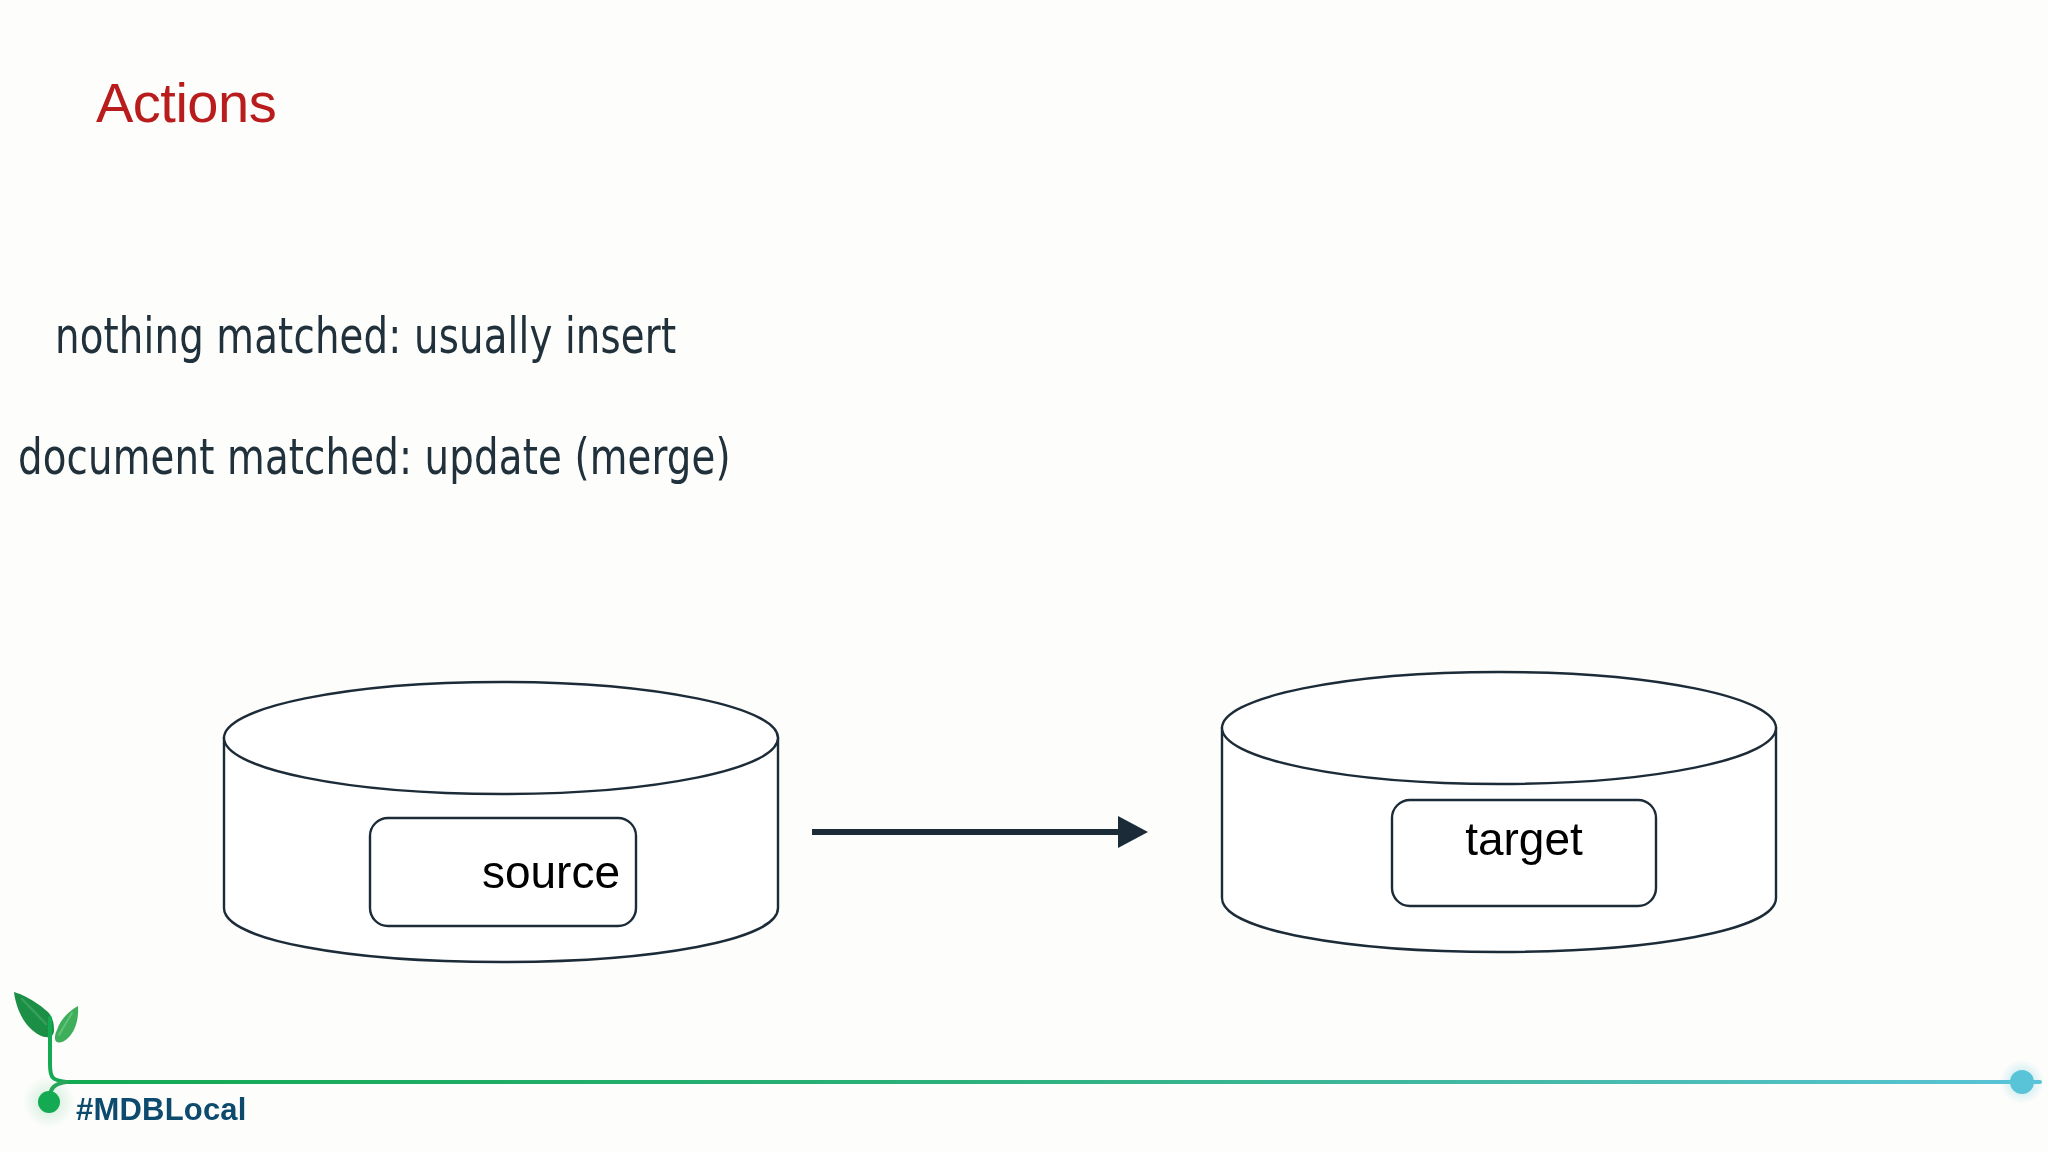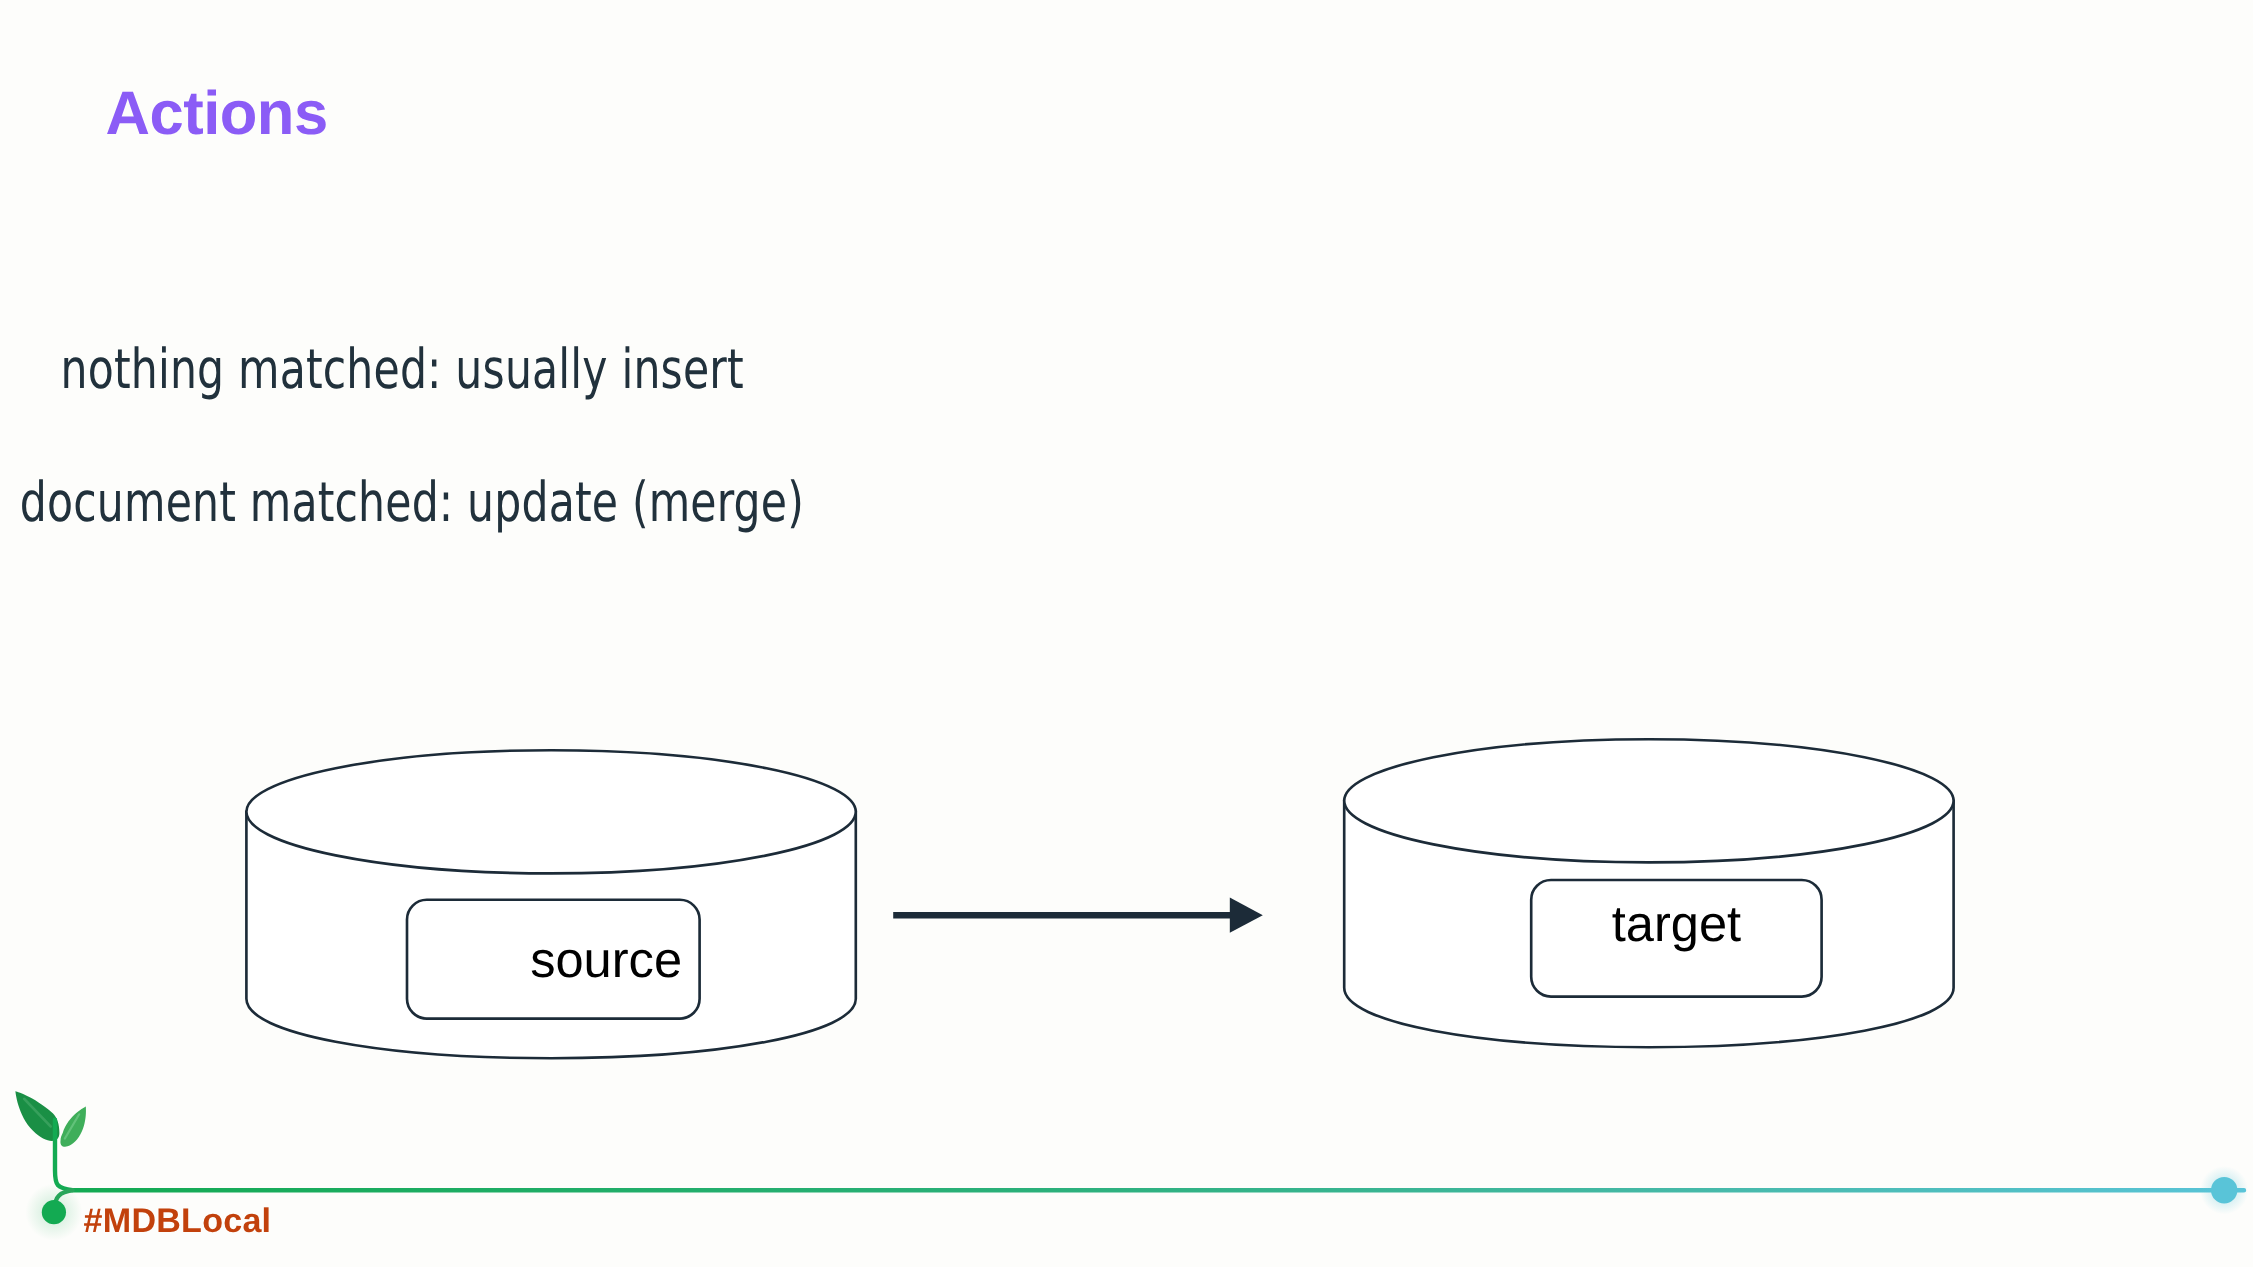--- a/index.html
+++ b/index.html
@@ -23,22 +23,22 @@
     height: 1152px;
     background: #fdfdfb;
   }
 
   
   #slide-title {
     position: absolute;
     left: 96px;
     top: 72px;
     font-size: 56px;
-    font-weight: bold;
-    color: #8b5cf6;
+    font-weight: normal;
+    color: #b91c1c;
     letter-spacing: -0.5px;
     line-height: 1.1;
     white-space: nowrap;
   }
 
   
   .body-line {
     position: absolute;
     color: #21313c;
     font-size: 50px;
@@ -86,21 +86,21 @@
     height: 200px;
   }
   #footer svg { display: block; }
 
   #footer-hashtag {
     position: absolute;
     left: 76px;
     top: 1092px;
     font-size: 31px;
     font-weight: bold;
-    color: #c2410c;
+    color: #0c4a6e;
     letter-spacing: 0.2px;
     white-space: nowrap;
     font-family: "Liberation Sans", "DejaVu Sans", sans-serif;
   }
 </style>
 </head>
 <body>
 
 <div id="slide">
 

